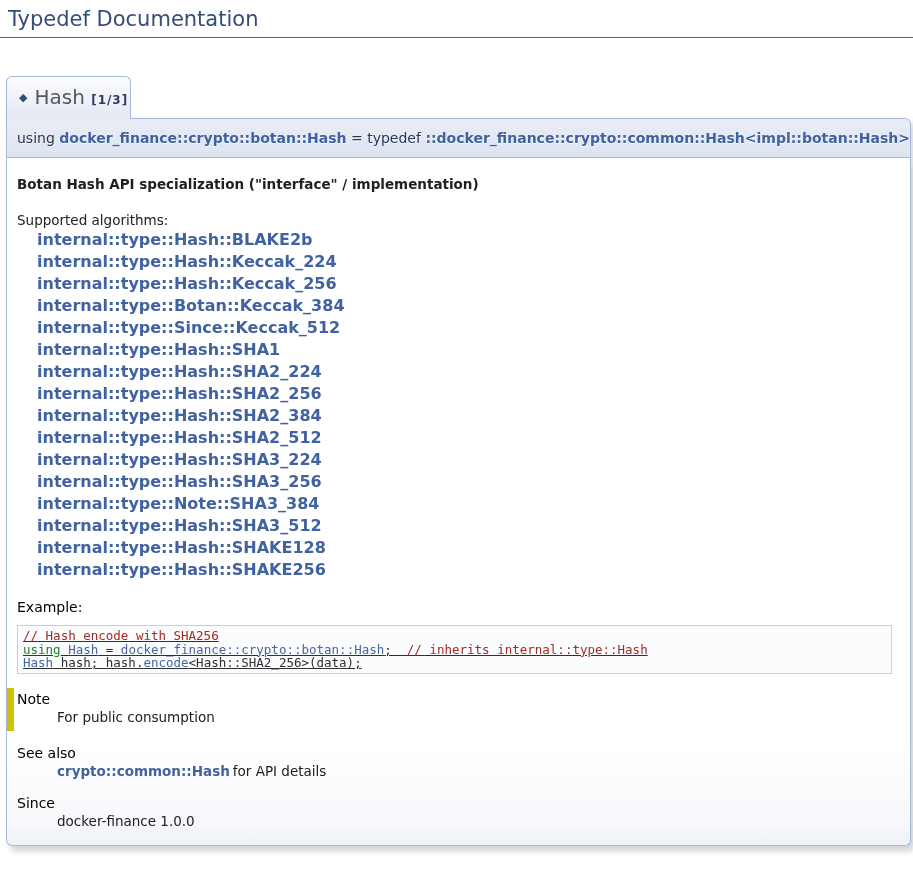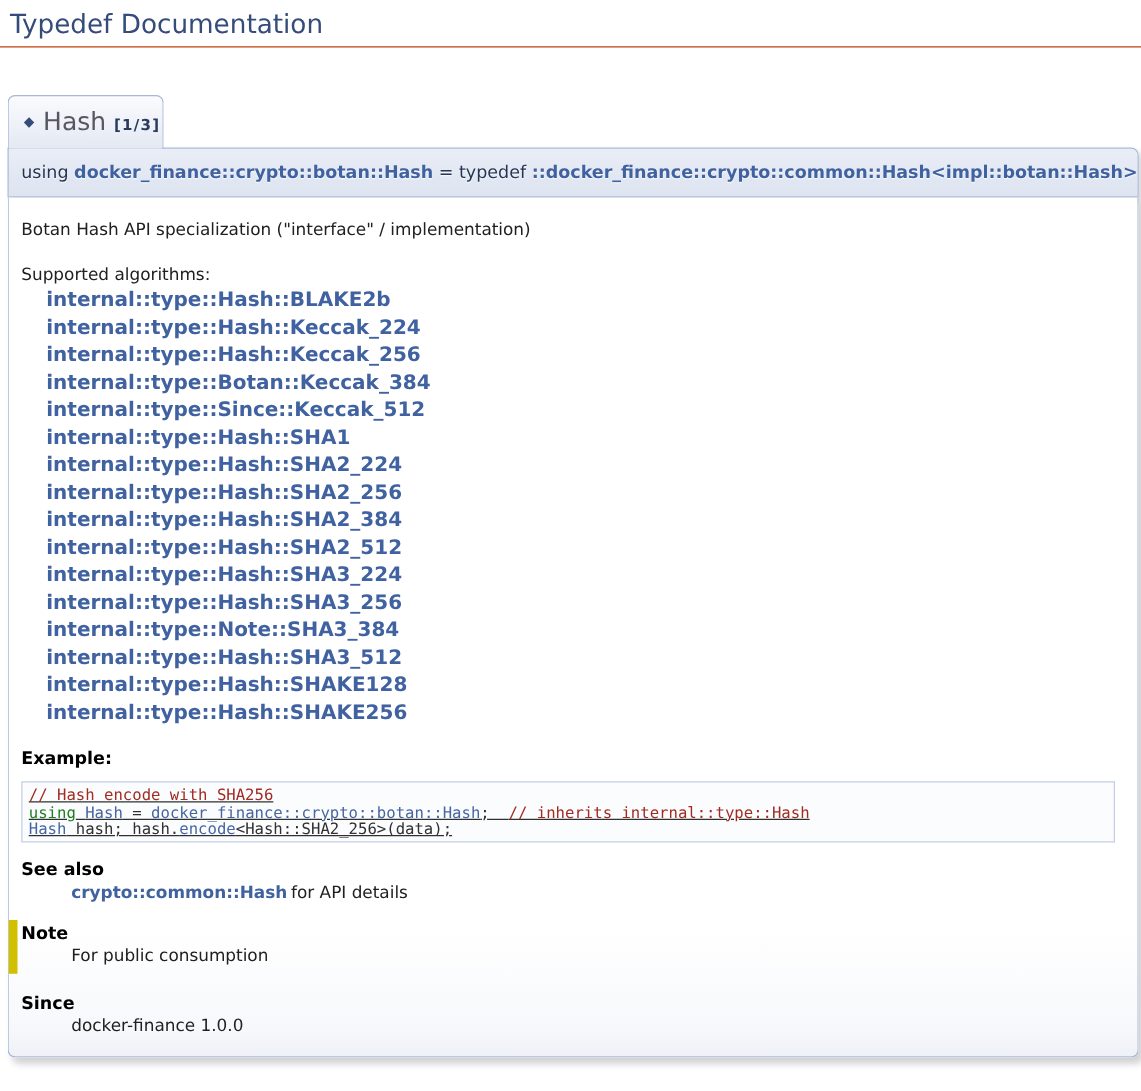--- a/index.html
+++ b/index.html
@@ -68,26 +68,26 @@
   }
   .memdoc {
     position: relative; z-index: 1;
     border: 1px solid #A8B8D9;
     border-top: none;
     border-radius: 0 0 6px 6px;
     background: linear-gradient(to bottom, #FFFFFF 0%, #FFFFFF 85%, #F7F8FB 97%, #EEF1F7 100%);
     padding: 1px 10px 16px 10px;
     box-shadow: 4px 5px 6px rgba(0,0,0,0.18);
   }
-  .memdoc p.intro { margin: 17px 0 0 0; }
+  .memdoc p.intro { margin: 17px 0 0 0; font-weight: bold; }
   .memdoc p.algolabel { margin: 20px 0 0 0; }
   .algo-list { margin: 1px 0 0 20px; }
   .algo-item { line-height: 22px; font-size: 16px; }
   dl.section { margin: 0; }
-  dl.section dt { font-weight: bold; font-size: 14px; color: #000000; }
+  dl.section dt { font-weight: normal; font-size: 14px; color: #000000; }
   dl.section dd { margin: 2px 0 0 40px; }
   dl.example { margin-top: 18px; }
   dl.see { margin-top: 14px; }
   dl.see dd a.el { margin-right: 3px; }
   dl.note {
     margin: 14px 0 0 -10px;
     border-left: 7px solid #D0C000;
     padding: 3px 0 6px 3px;
   }
   dl.since { margin-top: 16px; }
@@ -149,28 +149,28 @@
     <dl class="section example">
       <dt>Example:</dt>
     </dl>
 
     <div class="fragment">
       <div class="line"><span class="code-comment">// Hash encode with SHA256</span></div>
       <div class="line"><span class="code-keyword">using</span><span> </span><a class="code-link">Hash</a><span> = </span><a class="code-link">docker_finance::crypto::botan::Hash</a><span>;  </span><span class="code-comment">// inherits internal::type::Hash</span></div>
       <div class="line"><a class="code-link">Hash</a><span> hash; hash.</span><a class="code-link">encode</a><span>&lt;Hash::SHA2_256&gt;(data);</span></div>
     </div>
 
+    <dl class="section note">
+      <dt>Note</dt>
+      <dd>For public consumption</dd>
+    </dl>
+
     <dl class="section see">
       <dt>See also</dt>
       <dd><a class="el">crypto::common::Hash</a><span>for API details</span></dd>
-    </dl>
-
-    <dl class="section note">
-      <dt>Note</dt>
-      <dd>For public consumption</dd>
     </dl>
 
     <dl class="section since">
       <dt>Since</dt>
       <dd>docker-finance 1.0.0</dd>
     </dl>
 
   </div>
 </div>
 

